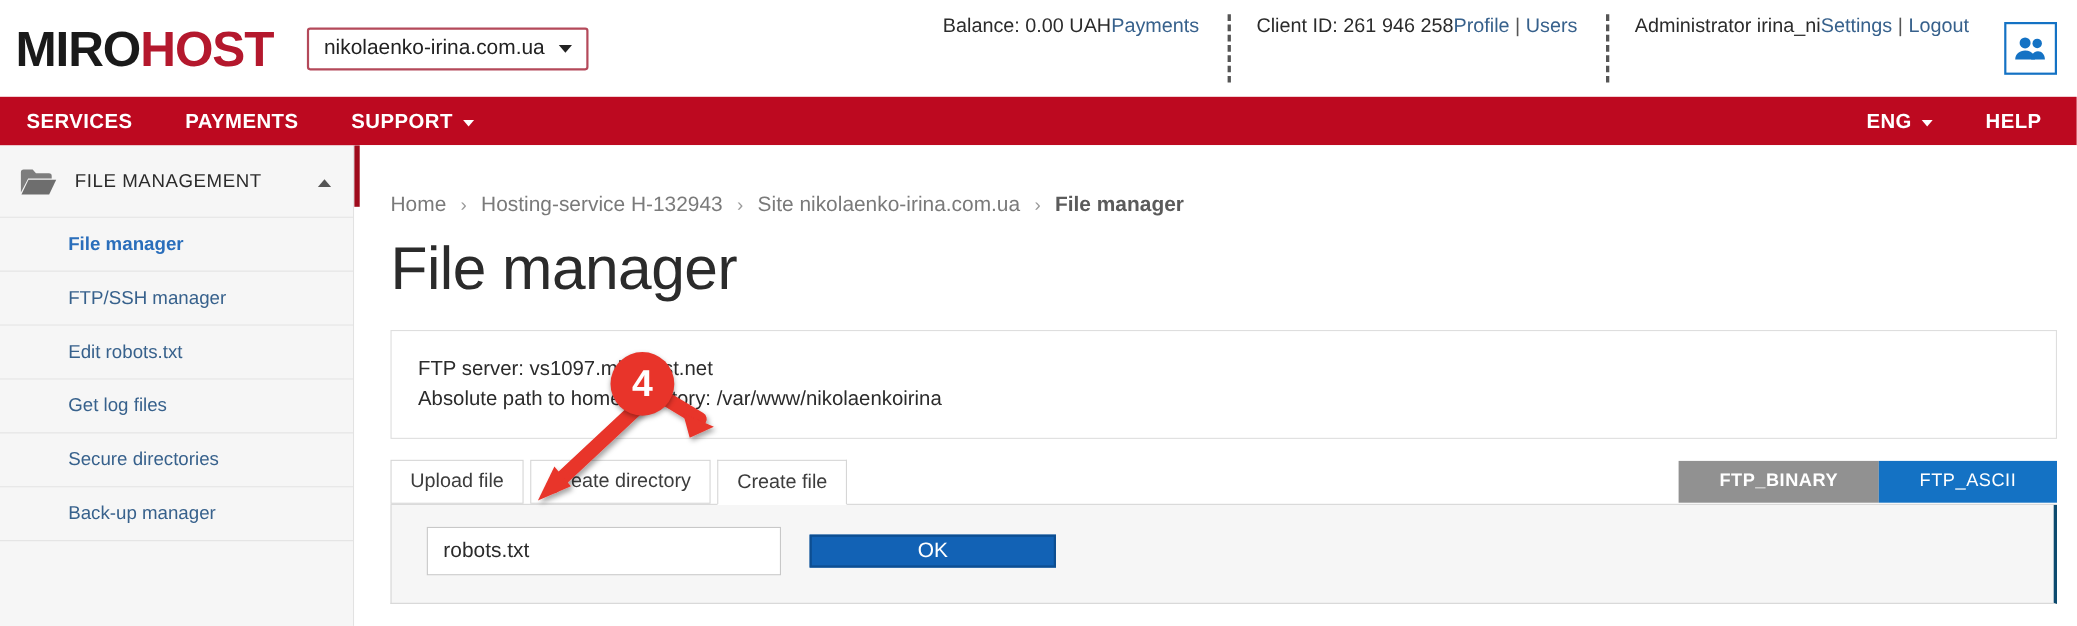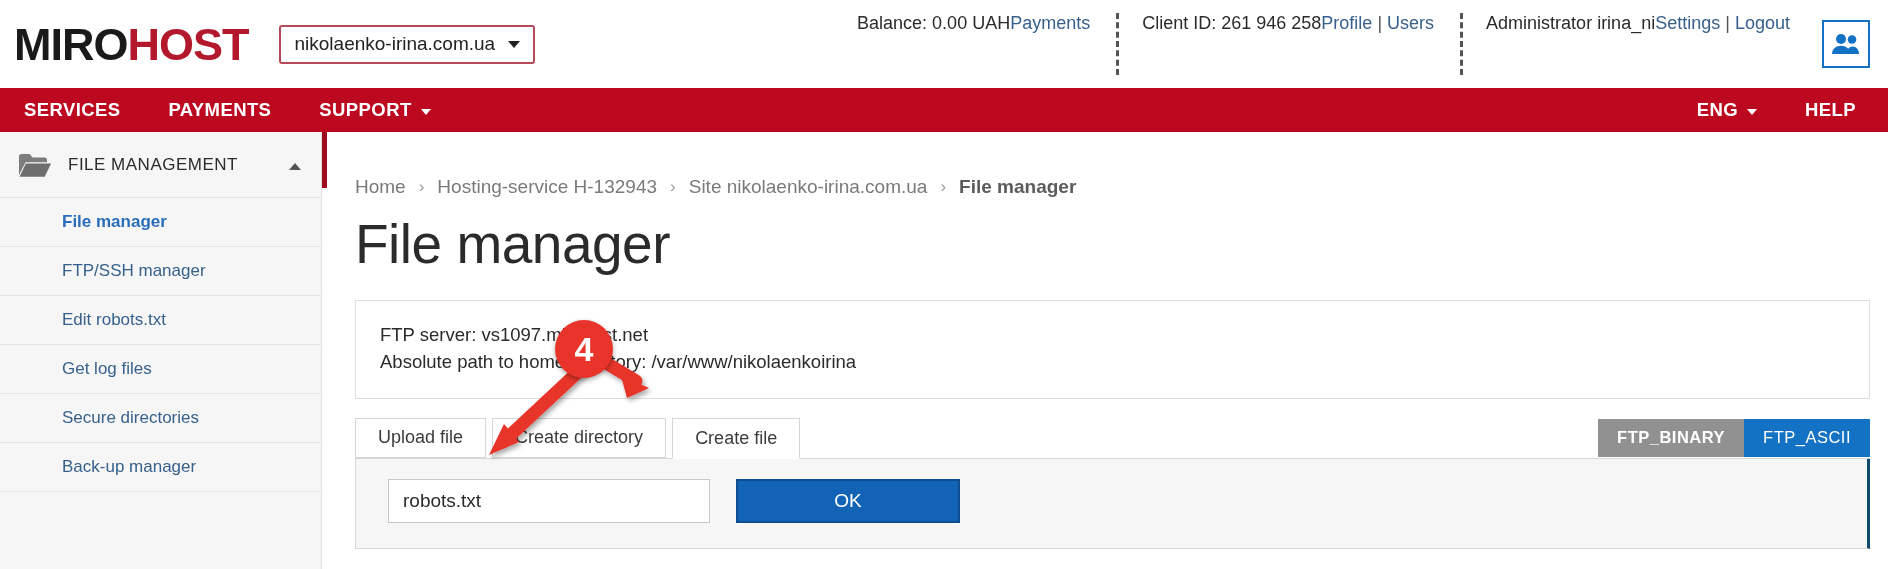--- a/index.html
+++ b/index.html
@@ -245,21 +245,21 @@
     height: 42px;
   }
   .tabs {
     display: flex;
     align-items: flex-end;
     height: 42px;
     border-bottom: 1px solid #d6d6d6;
   }
   .tab {
     height: 40px;
-    padding: 0 22px;
+    padding: 0 17px;
     display: flex;
     align-items: center;
     font-size: 18px;
     color: #3c3c3c;
     border: 1px solid #d6d6d6;
     border-bottom: 1px solid #d6d6d6;
     background: #fff;
     margin-right: 6px;
     cursor: pointer;
     white-space: nowrap;
@@ -274,21 +274,21 @@
   }
 
   .ftp-btns {
     position: absolute;
     right: 0;
     top: 2px;
     display: flex;
   }
   .ftp-btn {
     height: 38px;
-    padding: 0 19px;
+    padding: 0 37px;
     display: flex;
     align-items: center;
     justify-content: center;
     font-size: 16.5px;
     font-weight: 700;
     letter-spacing: .5px;
     color: #fff;
     cursor: pointer;
     white-space: nowrap;
   }
@@ -314,21 +314,21 @@
     border: 1px solid #c8c8c8;
     background: #fff;
     font-size: 19px;
     color: #2b2b2b;
     padding: 0 14px;
     font-family: "Liberation Sans", sans-serif;
     outline: none;
   }
   .ok-btn {
     width: 224px;
-    height: 44px;
+    height: 30px;
     background: #1262b5;
     border: 2px solid #0d4e91;
     color: #fff;
     font-size: 19px;
     cursor: pointer;
     font-family: "Liberation Sans", sans-serif;
     display: flex;
     align-items: center;
     justify-content: center;
   }

